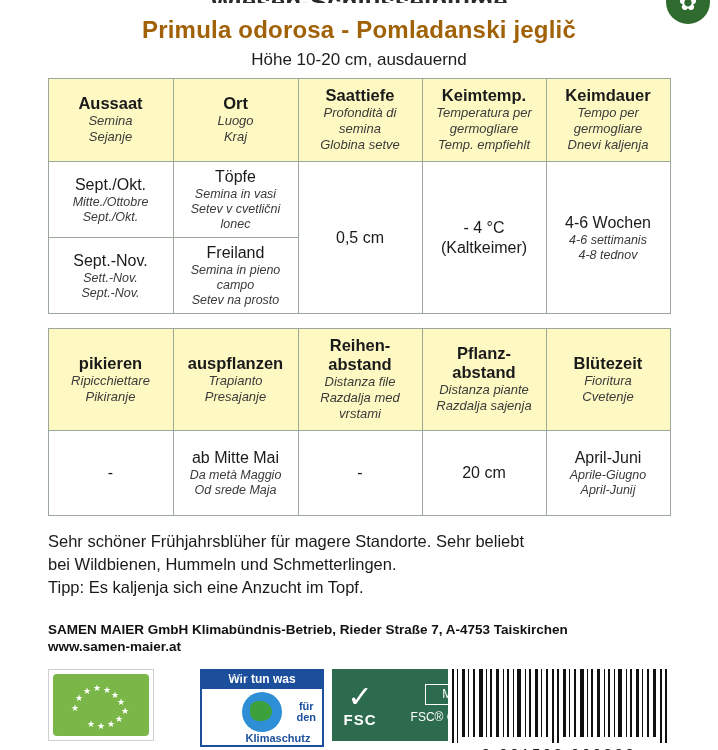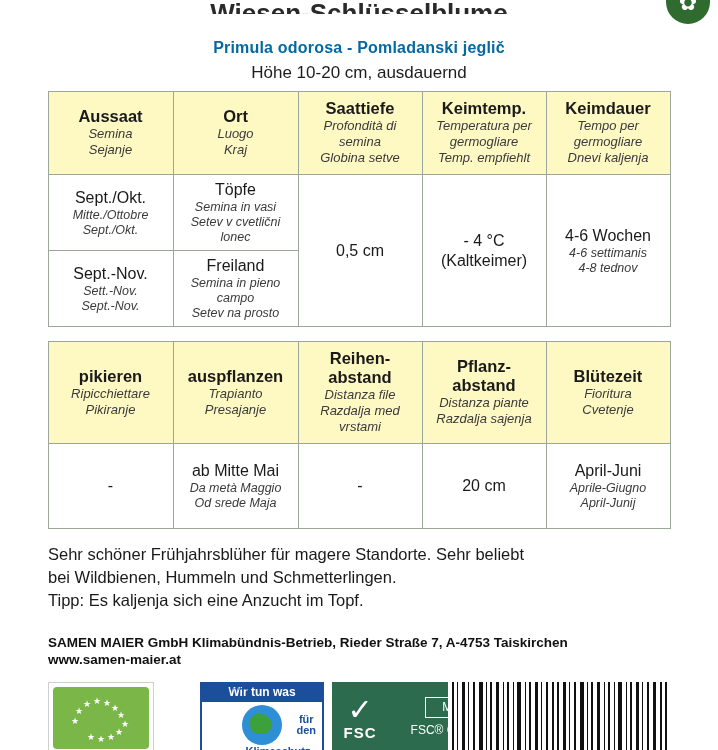--- a/index.html
+++ b/index.html
@@ -18,38 +18,38 @@
   .page {
     width: 718px;
     height: 750px;
     position: relative;
     box-sizing: border-box;
   }
 
   
   .header {
     text-align: center;
-    padding-top: 11px;
+    padding-top: 0px;
   }
   .title-clip {
     height: 14px;
     overflow: hidden;
     text-align: center;
     font-size: 26px;
     font-weight: bold;
     color: #2a2a2a;
     line-height: 26px;
     position: relative;
     top: -11px;
   }
   .subtitle {
-    font-size: 16px;
-    font-weight: bold;
-    color: #0369a1;
-    margin-top: 14px;
+    font-size: 24px;
+    font-weight: bold;
+    color: #a16207;
+    margin-top: 2px;
     letter-spacing: 0.2px;
   }
   .height-line {
     font-size: 17px;
     color: #1d1d1d;
     margin-top: 6px;
     margin-bottom: 8px;
   }
 
   

